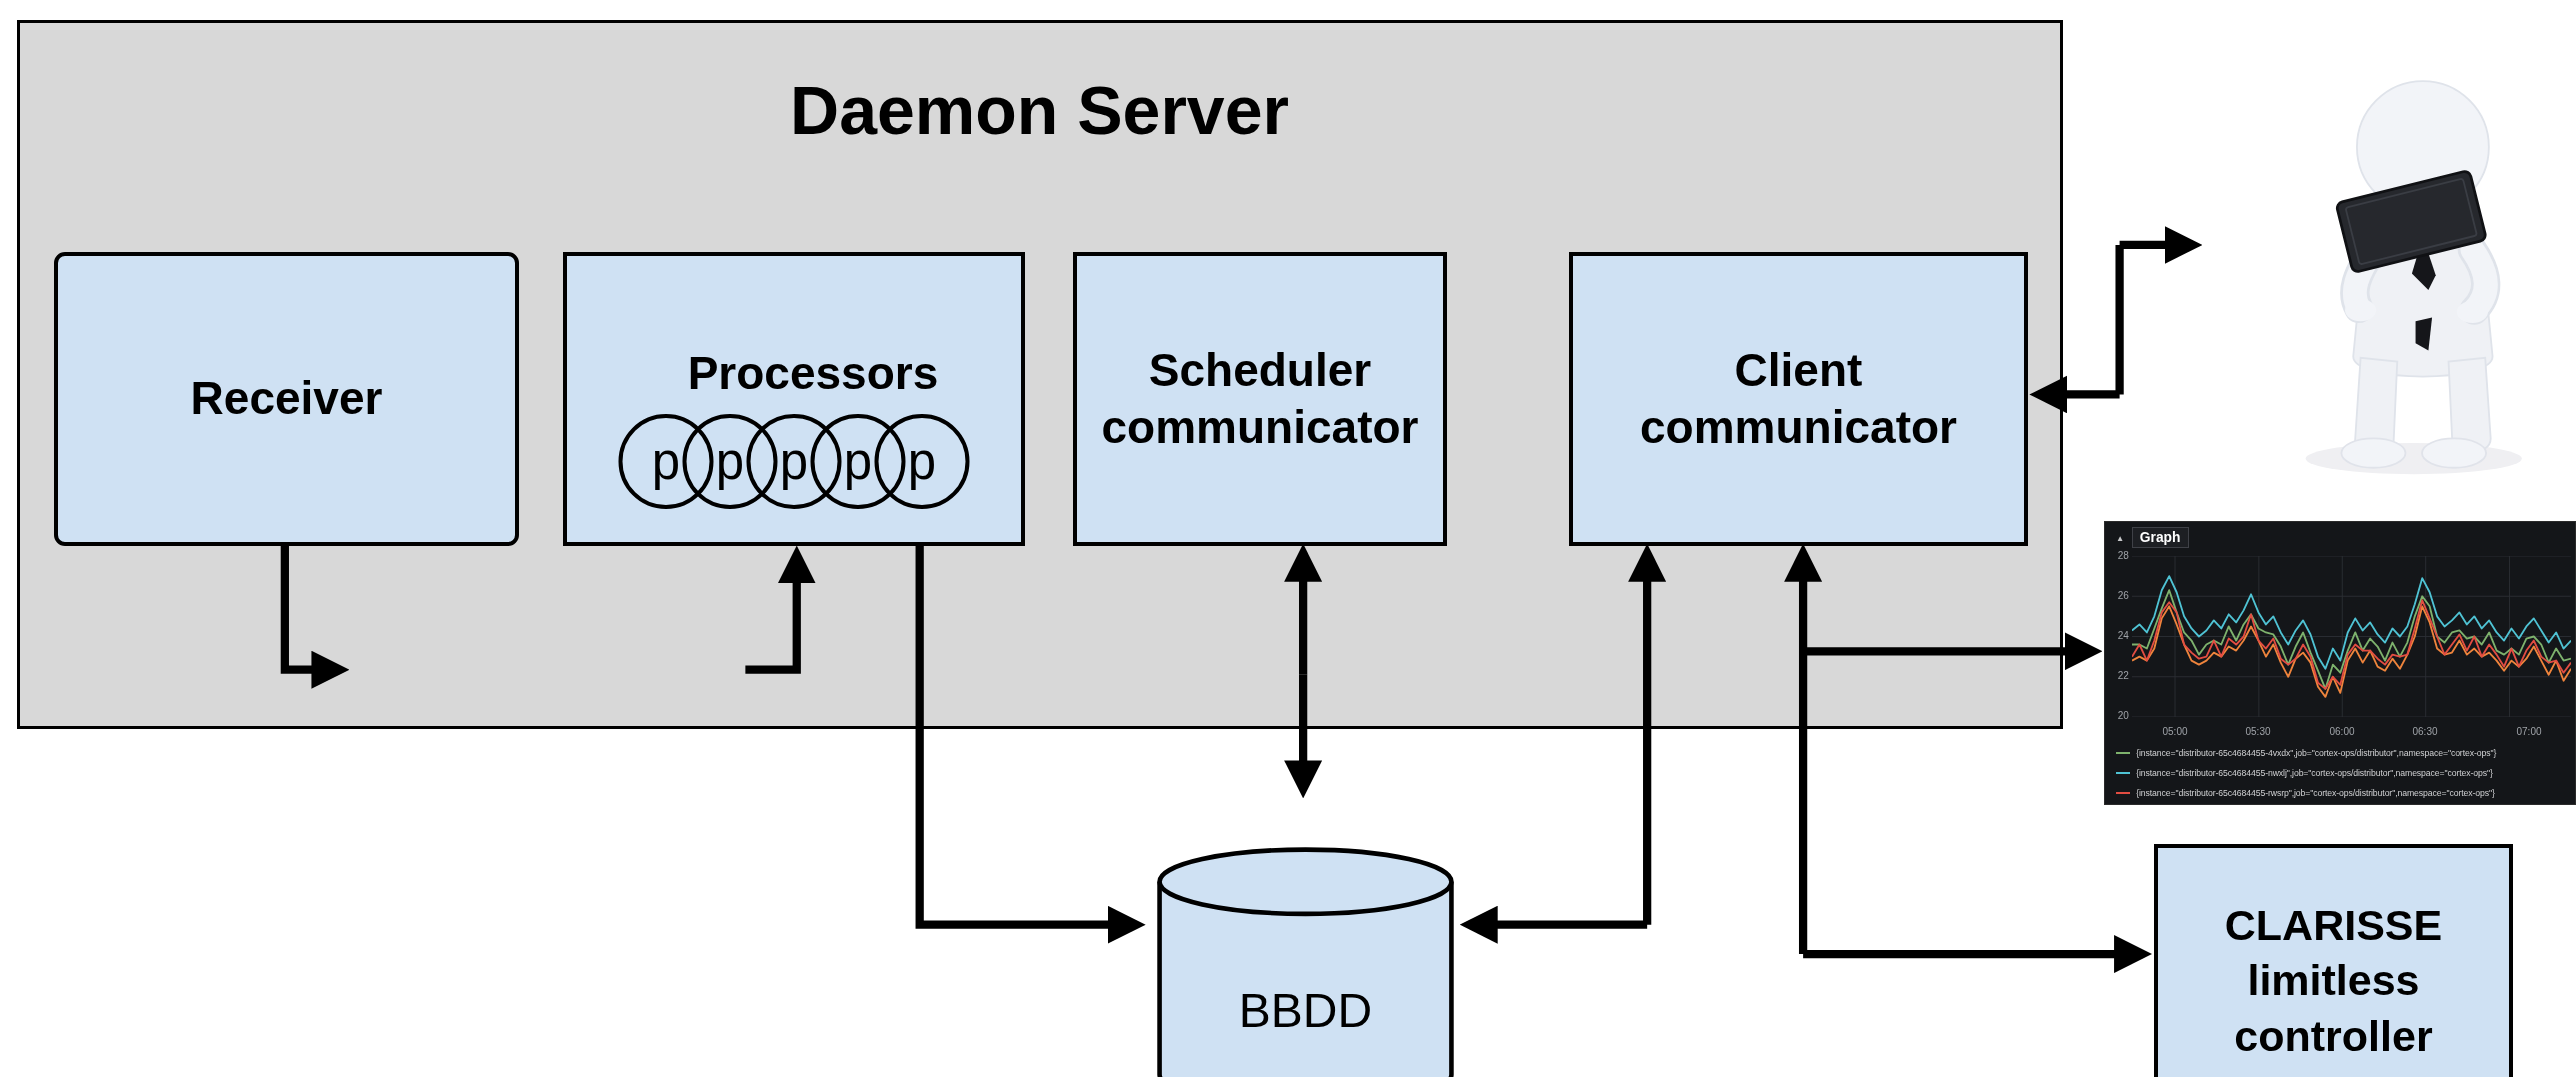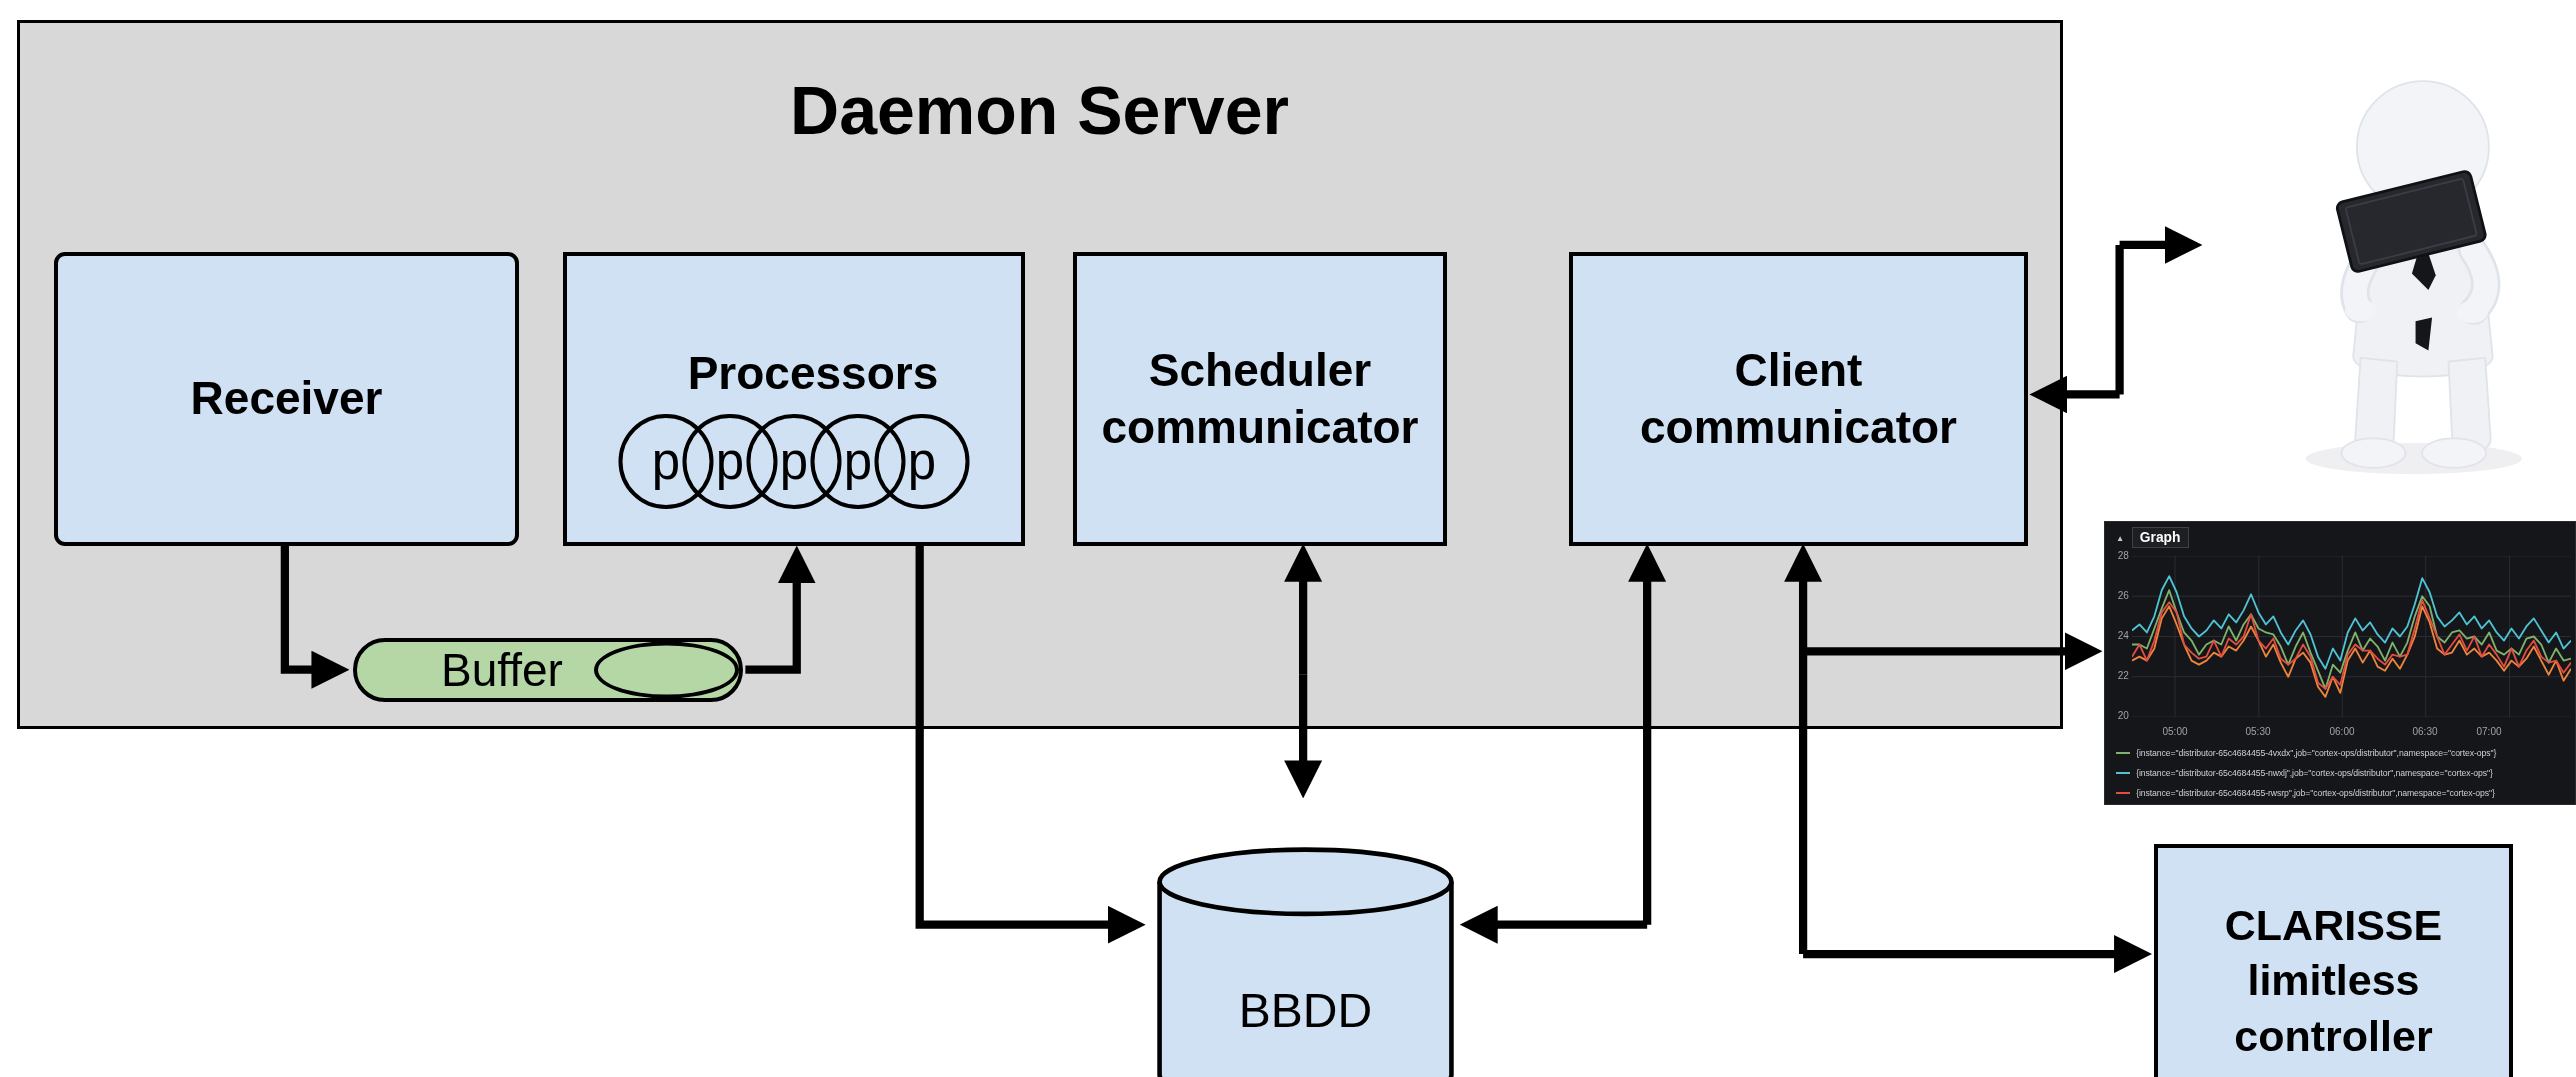--- a/index.html
+++ b/index.html
@@ -82,24 +82,20 @@
   <div class="node scheduler">
     <span>Scheduler
 communicator</span>
   </div>
 
   <div class="node client">
     <span>Client
 communicator</span>
   </div>
 
-  <div class="pill">
-    <span class="pill-label">Buffer</span>
-    <span class="pill-ellipse"></span>
-  </div>
 
   <div class="cyl">
     <svg width="303" height="268" viewBox="0 0 330 292">
       <path d="M6 40 L6 250 A159 36 0 0 0 324 250 L324 40" fill="#cfe1f3" stroke="#000" stroke-width="5"></path>
       <ellipse cx="165" cy="40" rx="159" ry="35" fill="#cfe1f3" stroke="#000" stroke-width="5"></ellipse>
     </svg>
     <div class="cyl-label">BBDD</div>
   </div>
 
   <div class="clarisse">
@@ -162,21 +158,21 @@
           <polyline points="0.0,113.7 8.1,109.4 16.2,113.7 24.3,100.6 32.4,67.8 40.5,54.7 48.6,74.4 56.7,96.2 64.8,113.7 72.9,118.1 81.0,113.7 89.1,105.0 97.2,109.4 105.3,98.4 113.4,102.8 121.5,91.9 129.6,76.6 137.7,91.9 145.8,109.4 153.9,96.2 162.0,115.9 170.1,131.3 178.2,111.6 186.3,105.0 194.4,115.9 202.5,142.2 210.6,153.1 218.7,131.3 226.8,148.8 234.9,113.7 243.1,100.6 251.2,115.9 259.3,102.8 267.4,120.3 275.5,124.7 283.6,111.6 291.7,122.5 299.8,107.2 307.9,87.5 316.0,54.7 324.1,72.2 332.2,100.6 340.3,107.2 348.4,105.0 356.5,91.9 364.6,107.2 372.7,100.6 380.8,109.4 388.9,105.0 397.0,113.7 405.1,124.7 413.2,113.7 421.3,120.3 429.4,111.6 437.5,98.4 445.6,113.7 453.7,129.1 461.8,113.7 469.9,135.6 478.0,122.5" fill="none" stroke="#EF843C" stroke-width="2" stroke-linejoin="round"></polyline>
           <polyline points="0.0,109.4 8.1,96.2 16.2,113.7 24.3,91.9 32.4,61.3 40.5,50.3 48.6,61.3 56.7,96.2 64.8,105.0 72.9,111.6 81.0,109.4 89.1,91.9 97.2,109.4 105.3,89.7 113.4,96.2 121.5,87.5 129.6,63.4 137.7,91.9 145.8,100.6 153.9,89.7 162.0,111.6 170.1,118.1 178.2,111.6 186.3,96.2 194.4,109.4 202.5,137.8 210.6,144.4 218.7,131.3 226.8,140.0 234.9,107.2 243.1,96.2 251.2,102.8 259.3,102.8 267.4,111.6 275.5,118.1 283.6,107.2 291.7,109.4 299.8,107.2 307.9,78.8 316.0,48.1 324.1,67.8 332.2,87.5 340.3,107.2 348.4,96.2 356.5,85.3 364.6,102.8 372.7,87.5 380.8,109.4 388.9,96.2 397.0,107.2 405.1,120.3 413.2,100.6 421.3,120.3 429.4,102.8 437.5,91.9 445.6,109.4 453.7,115.9 461.8,113.7 469.9,126.9 478.0,115.9" fill="none" stroke="#E24D42" stroke-width="2" stroke-linejoin="round"></polyline>
           <polyline points="0.0,80.9 8.1,74.4 16.2,83.1 24.3,65.6 32.4,37.2 40.5,21.9 48.6,39.4 56.7,65.6 64.8,78.8 72.9,87.5 81.0,80.9 89.1,70.0 97.2,78.8 105.3,63.4 113.4,72.2 121.5,59.1 129.6,41.6 137.7,61.3 145.8,74.4 153.9,65.6 162.0,83.1 170.1,96.2 178.2,80.9 186.3,70.0 194.4,85.3 202.5,109.4 210.6,122.5 218.7,100.6 226.8,113.7 234.9,83.1 243.1,67.8 251.2,80.9 259.3,72.2 267.4,85.3 275.5,94.1 283.6,78.8 291.7,87.5 299.8,76.6 307.9,52.5 316.0,24.1 324.1,39.4 332.2,65.6 340.3,76.6 348.4,70.0 356.5,61.3 364.6,74.4 372.7,65.6 380.8,78.8 388.9,70.0 397.0,83.1 405.1,91.9 413.2,78.8 421.3,89.7 429.4,76.6 437.5,67.8 445.6,80.9 453.7,94.1 461.8,83.1 469.9,100.6 478.0,91.9" fill="none" stroke="#4FC3D4" stroke-width="2" stroke-linejoin="round"></polyline>
         </svg>
     </div>
     <div id="graf-xlabs">
         <div class="graf-xlab" style="left: 70px;">05:00</div>
         <div class="graf-xlab" style="left: 153px;">05:30</div>
         <div class="graf-xlab" style="left: 237px;">06:00</div>
         <div class="graf-xlab" style="left: 320px;">06:30</div>
-        <div class="graf-xlab" style="left: 384px;">07:00</div>
+        <div class="graf-xlab" style="left: 424px;">07:00</div>
       </div>
     <div class="graf-legend" id="graf-legend">
         <div class="graf-lrow">
           <span class="graf-dash" style="background: rgb(126, 178, 109);"></span>
           <span>{instance="distributor-65c4684455-4vxdx",job="cortex-ops/distributor",namespace="cortex-ops"}</span>
         </div>
         <div class="graf-lrow">
           <span class="graf-dash" style="background: rgb(79, 195, 212);"></span>
           <span>{instance="distributor-65c4684455-nwxlj",job="cortex-ops/distributor",namespace="cortex-ops"}</span>
         </div>

